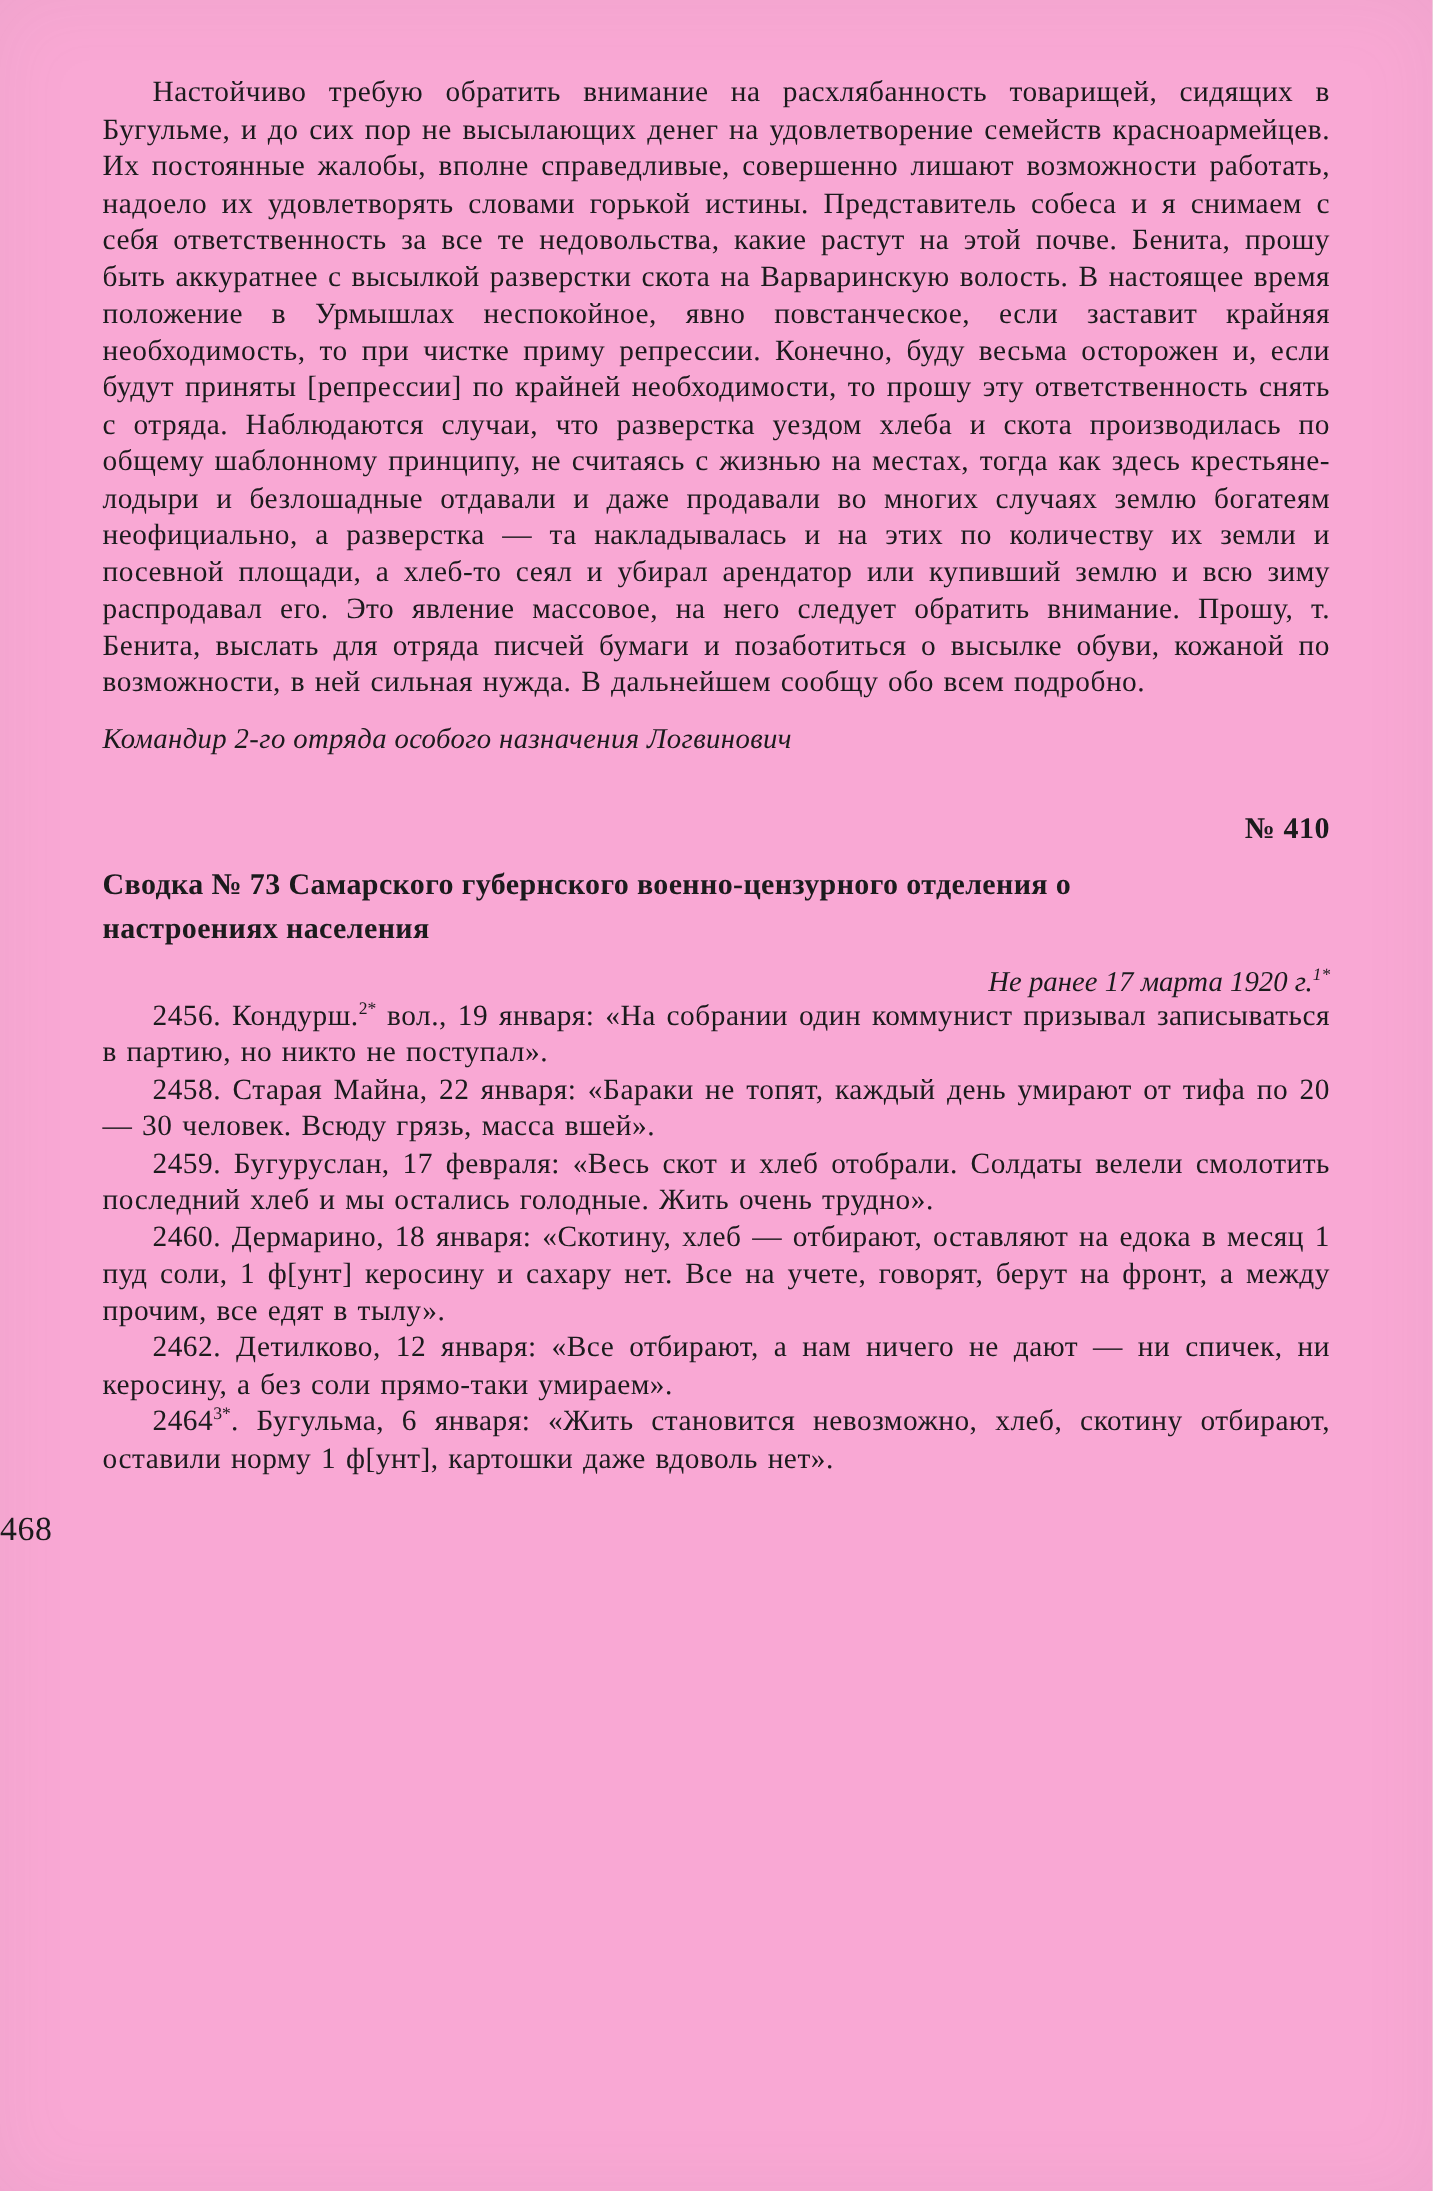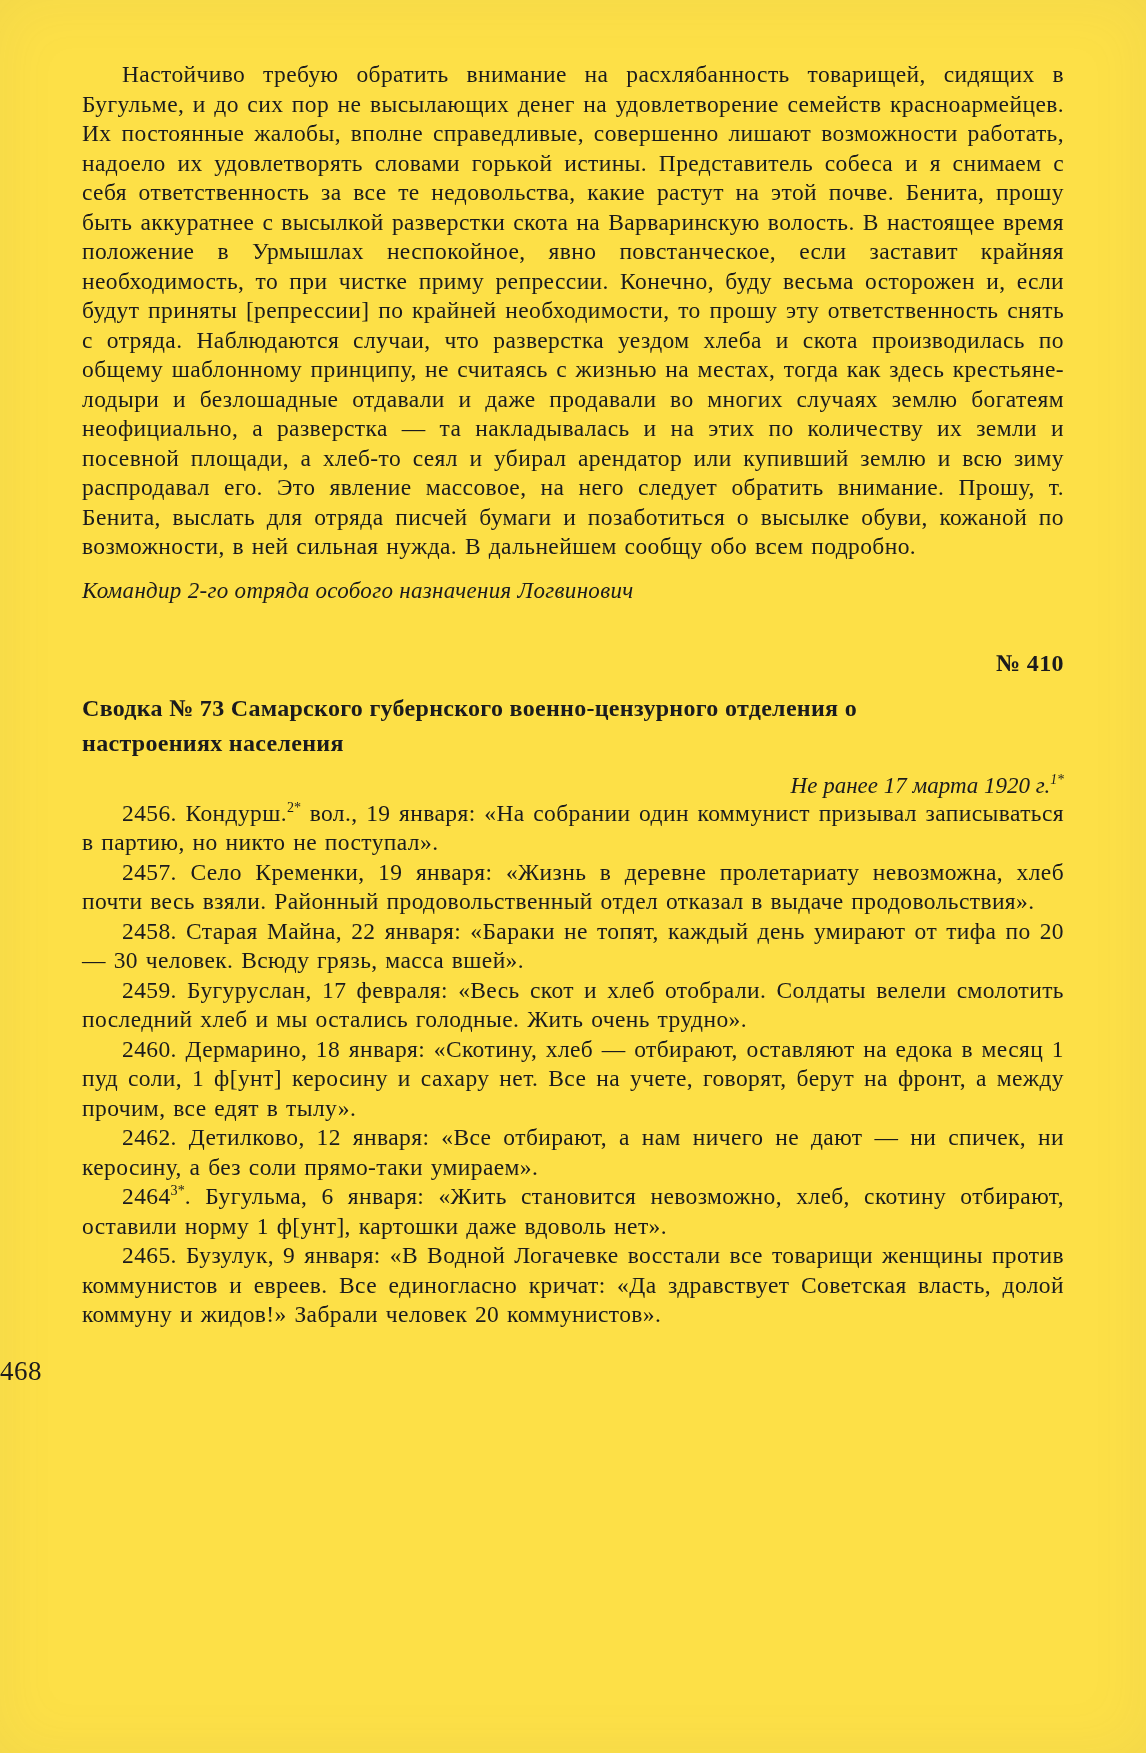--- a/index.html
+++ b/index.html
@@ -4,21 +4,21 @@
 <style>
   html, body {
     margin: 0;
     padding: 0;
     background: #e9e9e5;
   }
   .page {
     width: 1146px;
     height: 1753px;
     margin: 0 auto;
-    background: #fde047;
+    background: #f9a8d4;
     color: #1b1b1d;
     font-family: "Liberation Serif", "DejaVu Serif", serif;
     position: relative;
     overflow: hidden;
     box-shadow: inset 0 0 60px rgba(120,120,110,0.08);
   }
   .content {
     padding: 60px 82px 0 82px;
   }
   .para {
@@ -93,25 +93,23 @@
 
 
     <p class="doc-number">№ 410</p>
 
     <p class="doc-title">Сводка № 73 Самарского губернского военно-цензурного отделения о настроениях населения</p>
 
     <p class="dateline">Не ранее 17 марта 1920 г.<sup>1*</sup></p>
 
     <div class="entries">
         <p class="para entry">2456. Кондурш.<sup>2*</sup> вол., 19 января: «На собрании один коммунист призывал записываться в партию, но никто не поступал».</p>
-        <p class="para entry">2457. Село Кременки, 19 января: «Жизнь в деревне пролетариату невозможна, хлеб почти весь взяли. Районный продовольственный отдел отказал в выдаче продовольствия».</p>
         <p class="para entry">2458. Старая Майна, 22 января: «Бараки не топят, каждый день умирают от тифа по 20 — 30 человек. Всюду грязь, масса вшей».</p>
         <p class="para entry">2459. Бугуруслан, 17 февраля: «Весь скот и хлеб отобрали. Солдаты велели смолотить последний хлеб и мы остались голодные. Жить очень трудно».</p>
         <p class="para entry">2460. Дермарино, 18 января: «Скотину, хлеб — отбирают, оставляют на едока в месяц 1 пуд соли, 1 ф[унт] керосину и сахару нет. Все на учете, говорят, берут на фронт, а между прочим, все едят в тылу».</p>
         <p class="para entry">2462. Детилково, 12 января: «Все отбирают, а нам ничего не дают — ни спичек, ни керосину, а без соли прямо-таки умираем».</p>
         <p class="para entry">2464<sup>3*</sup>. Бугульма, 6 января: «Жить становится невозможно, хлеб, скотину отбирают, оставили норму 1 ф[унт], картошки даже вдоволь нет».</p>
-        <p class="para entry">2465. Бузулук, 9 января: «В Водной Логачевке восстали все товарищи женщины против коммунистов и евреев. Все единогласно кричат: «Да здравствует Советская власть, долой коммуну и жидов!» Забрали человек 20 коммунистов».</p>
       </div>
 
   </div>
 
   <p class="page-number">468</p>
 </div>
 
 </body></html>

